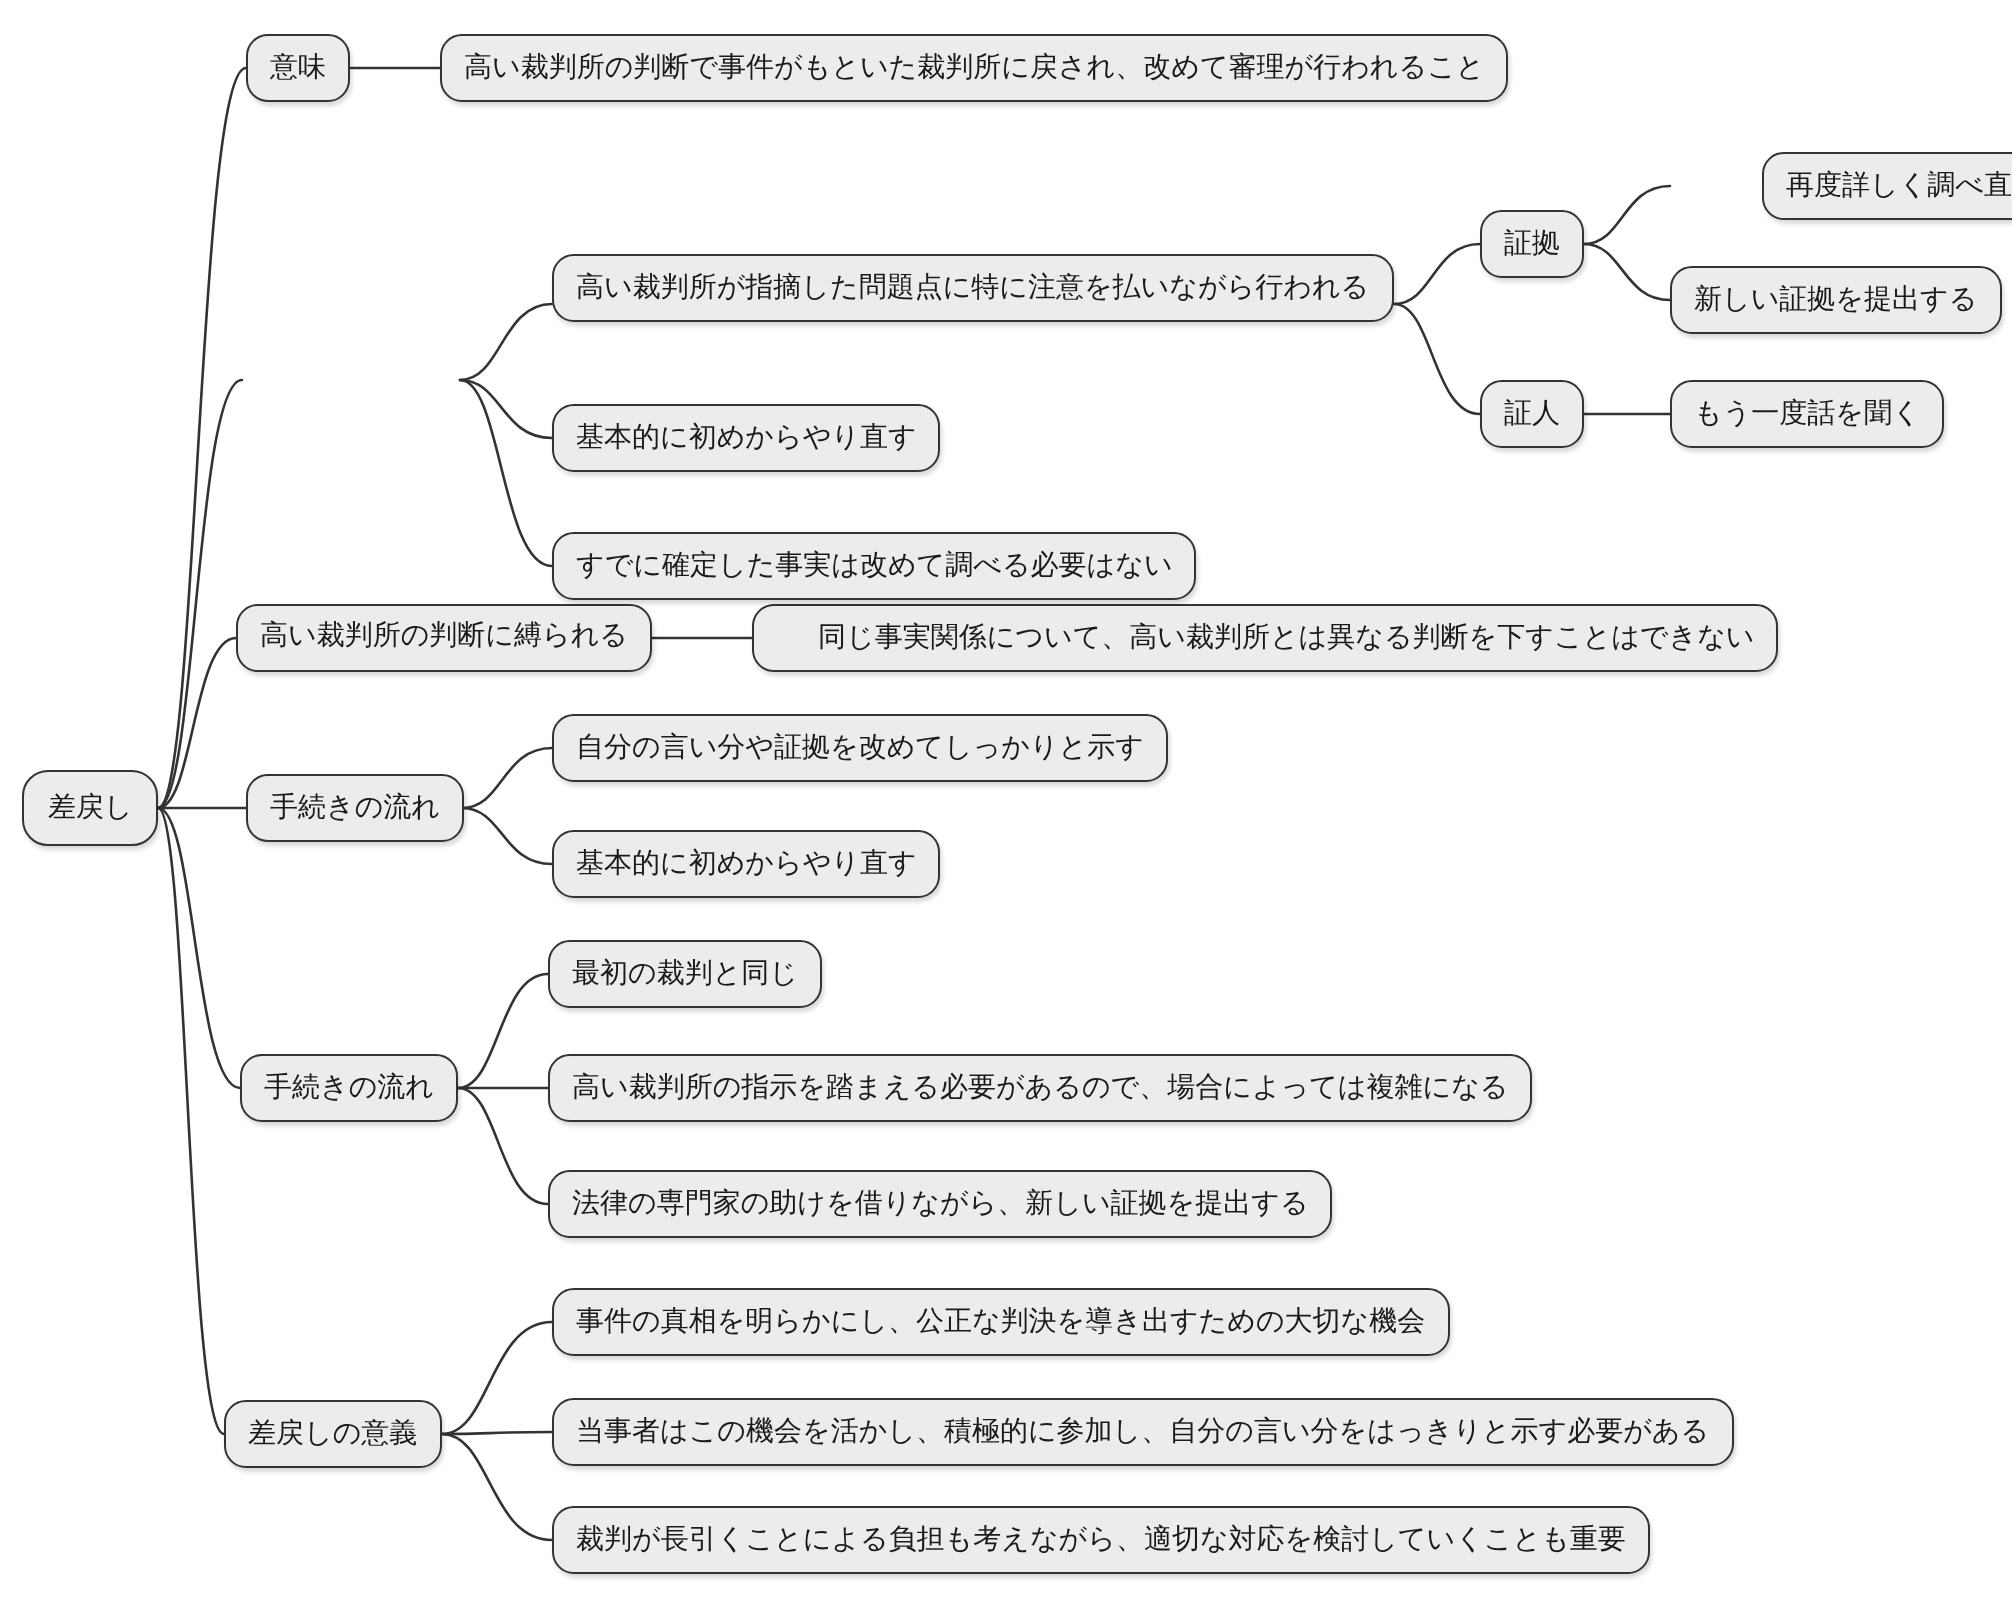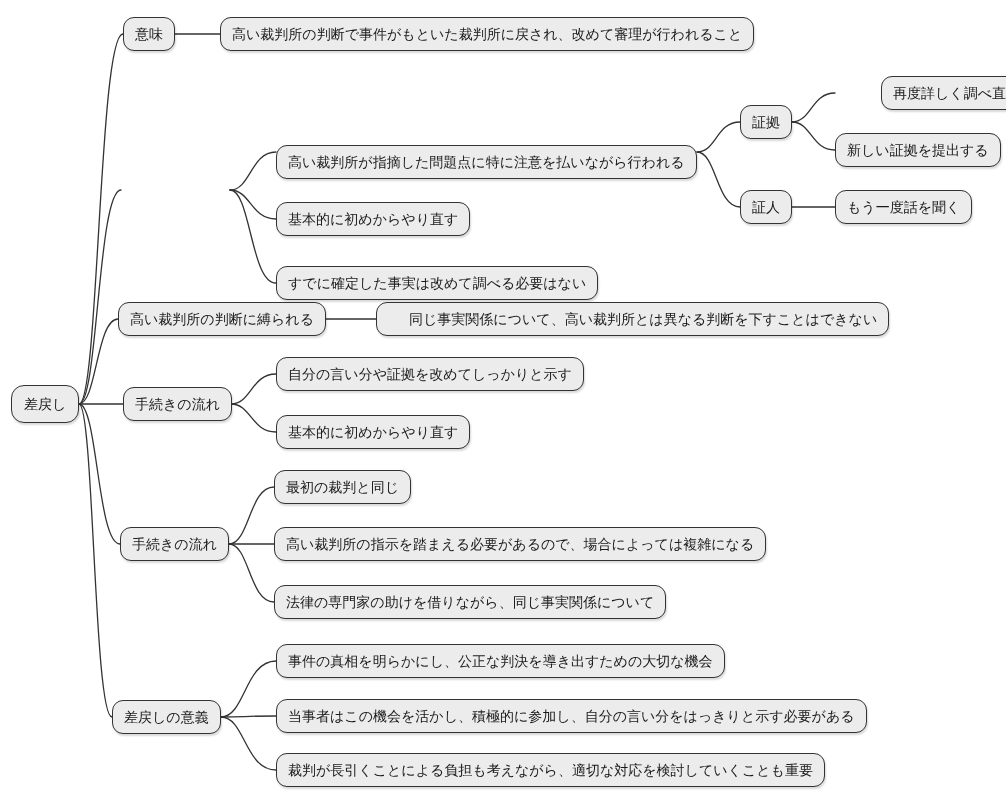--- a/index.html
+++ b/index.html
@@ -80,35 +80,35 @@
       <path d="M 229 544 C 249.25 544, 249.25 602, 274 602"></path>
       <path d="M 79 404 C 93.85 404, 93.85 717, 112 717"></path>
       <path d="M 221 717 C 245 717, 245 661, 276 661"></path>
       <path d="M 221 717 C 245 717, 245 716, 276 716"></path>
       <path d="M 221 717 C 245 717, 245 770, 276 770"></path>
     </svg>
   <div class="nodes-layer">
       <div class="node root" style="left: 11px; top: 404px; min-width: 63px;">差戻し</div>
       <div class="node" style="left: 123px; top: 34px; min-width: 49px;">意味</div>
       <div class="node" style="left: 220px; top: 34px; min-width: 512px;">高い裁判所の判断で事件がもといた裁判所に戻され、改めて審理が行われること</div>
-      <div class="node" style="left: 276px; top: 162px; min-width: 403px;">高い裁判所が指摘した問題点に特に注意を払いながら行われる</div>
+      <div class="node" style="left: 276px; top: 144px; min-width: 403px;">高い裁判所が指摘した問題点に特に注意を払いながら行われる</div>
       <div class="node" style="left: 740px; top: 122px; min-width: 49px;">証拠</div>
       <div class="node" style="left: 835px; top: 93px; min-width: 144px; margin-left: 46px;">再度詳しく調べ直す</div>
       <div class="node" style="left: 835px; top: 150px; min-width: 158px;">新しい証拠を提出する</div>
       <div class="node" style="left: 740px; top: 207px; min-width: 49px;">証人</div>
       <div class="node" style="left: 835px; top: 207px; min-width: 131px;">もう一度話を聞く</div>
       <div class="node" style="left: 276px; top: 219px; min-width: 185px;">基本的に初めからやり直す</div>
       <div class="node" style="left: 276px; top: 283px; min-width: 308px;">すでに確定した事実は改めて調べる必要はない</div>
-      <div class="node" style="left: 118px; top: 319px; min-width: 199px;">高い裁判所の判断に縛られる</div>
+      <div class="node" style="left: 118px; top: 319px; min-width: 199px; font-family: Liberation Mono, monospace;">高い裁判所の判断に縛られる</div>
       <div class="node" style="left: 376px; top: 319px; min-width: 471px; padding-left: 32px;">同じ事実関係について、高い裁判所とは異なる判断を下すことはできない</div>
       <div class="node" style="left: 123px; top: 404px; min-width: 104px;">手続きの流れ</div>
       <div class="node" style="left: 276px; top: 374px; min-width: 294px;">自分の言い分や証拠を改めてしっかりと示す</div>
       <div class="node" style="left: 276px; top: 432px; min-width: 172px;">基本的に初めからやり直す</div>
       <div class="node" style="left: 120px; top: 544px; min-width: 104px;">手続きの流れ</div>
       <div class="node" style="left: 274px; top: 487px; min-width: 131px;">最初の裁判と同じ</div>
       <div class="node" style="left: 274px; top: 544px; min-width: 471px;">高い裁判所の指示を踏まえる必要があるので、場合によっては複雑になる</div>
-      <div class="node" style="left: 274px; top: 602px; min-width: 389px;">法律の専門家の助けを借りながら、同じ事実関係について</div>
+      <div class="node" style="left: 274px; top: 602px; min-width: 389px;">法律の専門家の助けを借りながら、新しい証拠を提出する</div>
       <div class="node" style="left: 112px; top: 717px; min-width: 104px;">差戻しの意義</div>
       <div class="node" style="left: 276px; top: 661px; min-width: 430px;">事件の真相を明らかにし、公正な判決を導き出すための大切な機会</div>
       <div class="node" style="left: 276px; top: 716px; min-width: 566px;">当事者はこの機会を活かし、積極的に参加し、自分の言い分をはっきりと示す必要がある</div>
       <div class="node" style="left: 276px; top: 770px; min-width: 525px;">裁判が長引くことによる負担も考えながら、適切な対応を検討していくことも重要</div>
     </div>
 </div>
 
 </body></html>

